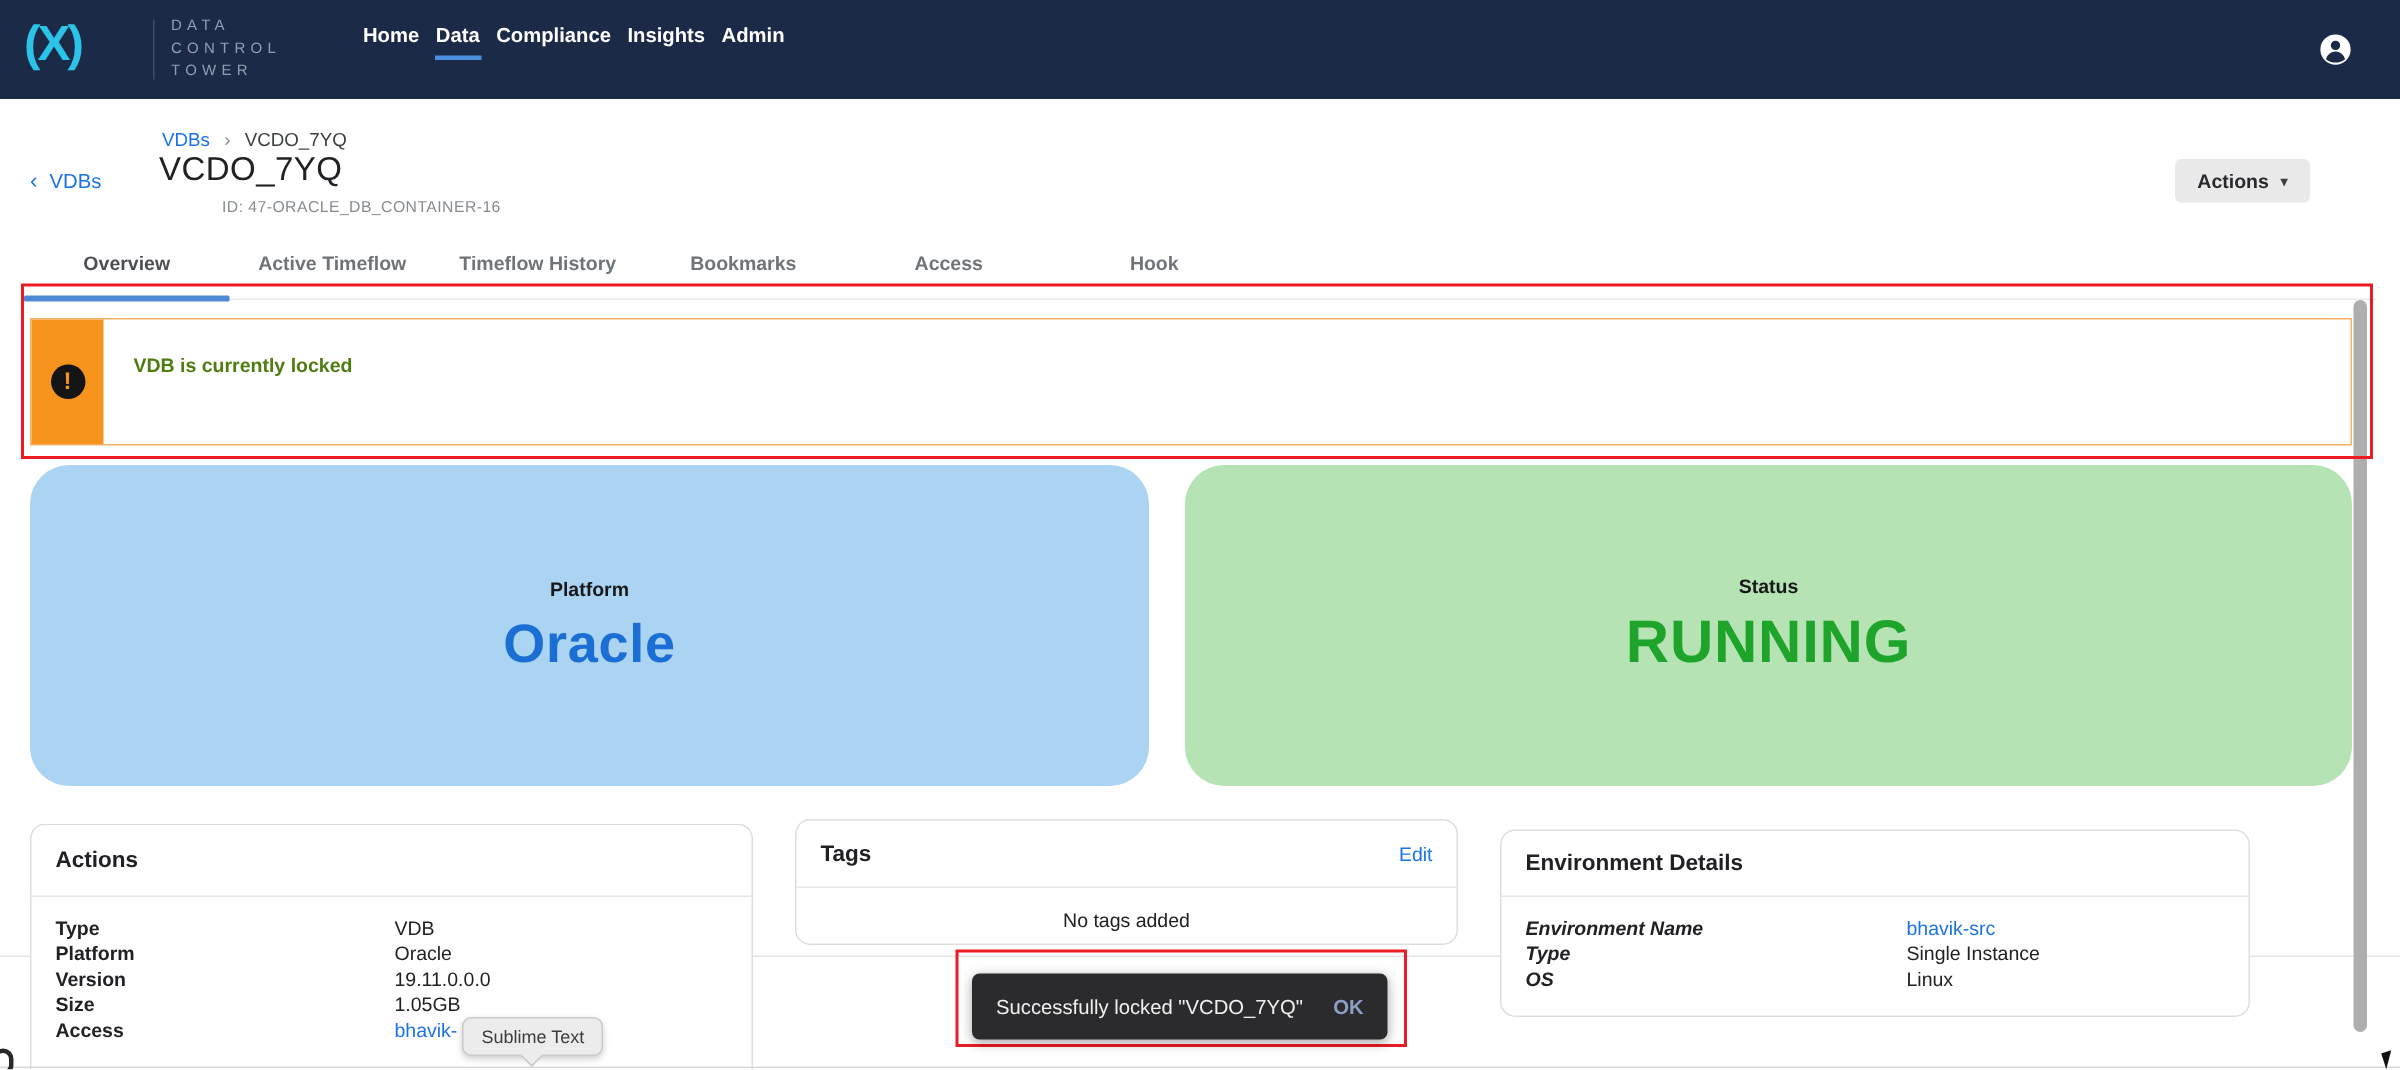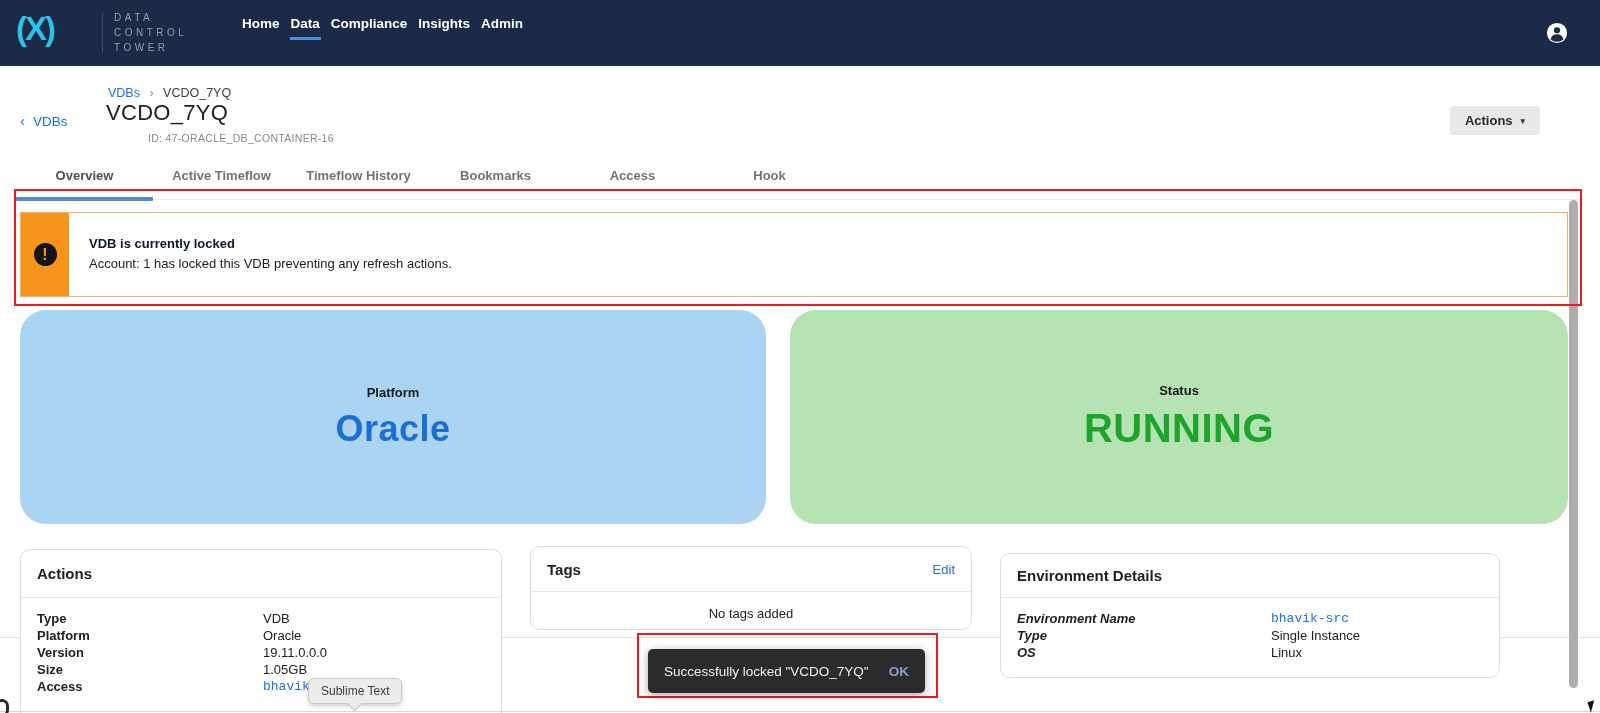--- a/index.html
+++ b/index.html
@@ -34,21 +34,21 @@
   .tabbar { position:absolute; left:0; top:164px; width:1500px; height:37px; }
   .tab { position:absolute; top:4px; width:137px; text-align:center; font-size:13px; font-weight:bold; color:#6f7479; cursor:pointer; }
   .tab.active { color:#4b4f54; }
   .tab-line { position:absolute; left:16px; top:199px; width:1568px; height:1px; background:#e9e9e9; }
   .tab-underline { position:absolute; left:16px; top:197px; width:137px; height:4px; background:#5089d8; border-radius:1px; z-index:2; }
   
   .banner { position:absolute; left:20px; top:212px; width:1548px; height:85px; background:#ffffff; border:1px solid #f2b366; display:flex; z-index:1; }
   .banner-strip { width:48px; background:#f7941e; display:flex; align-items:center; justify-content:center; flex:none; }
   .banner-icon { width:23px; height:23px; background:#141414; color:#f7941e; border-radius:50%; font-size:16px; font-weight:bold; text-align:center; line-height:23px; }
   .banner-body { padding:23px 0 0 20px; }
-  .banner-title { font-size:13px; font-weight:bold; color:#0f172a; margin-bottom:5px; }
+  .banner-title { font-size:13px; font-weight:bold; color:#4d7c0f; margin-bottom:5px; }
   .banner-text { font-size:13px; color:#202124; }
   
   .annot { position:absolute; border:2px solid #ec1c24; z-index:5; pointer-events:none; }
   .annot1 { left:14px; top:189px; width:1568px; height:117px; }
   .annot2 { left:637px; top:633px; width:301px; height:65px; }
   
   .bigcard { position:absolute; top:310px; height:214px; border-radius:26px; display:flex; flex-direction:column; align-items:center; justify-content:center; z-index:1; }
   .bigcard .biglabel { font-size:13px; font-weight:bold; color:#17181a; margin-bottom:8px; }
   .card-platform { left:20px; width:746px; background:#abd3f2; }
   .card-platform .bigvalue { font-size:36px; font-weight:bold; color:#1b6fd4; letter-spacing:0.5px; }
@@ -59,21 +59,21 @@
   .card-header { display:flex; align-items:center; justify-content:space-between; padding:0 16px; border-bottom:1px solid #e6e6e6; }
   .card-header .hdr { font-size:15px; font-weight:bold; color:#202124; }
   .details-card { left:20px; top:549px; width:482px; height:176px; border-bottom:none; }
   .details-card .card-header { height:48px; }
   .kv-rows { padding:12px 16px 0 16px; }
   .kv-row { display:flex; font-size:13px; line-height:17px; color:#202124; }
   .kv-label { font-weight:bold; flex:none; }
   .details-card .kv-label { width:226px; }
   .env-card .kv-label { width:254px;font-style:italic; }
   .kv-value { color:#202124; }
-  .kv-value.link { color:#1a73e8; cursor:pointer;font-family:Liberation Mono, monospace; }
+  .kv-value.link { color:#1a73e8; cursor:pointer; }
   .tags-card { left:530px; top:546px; width:442px; height:84px; }
   .tags-card .card-header { height:45px; }
   .edit-link { font-size:13px; color:#1a73e8; cursor:pointer; }
   .tags-empty { text-align:center; font-size:13px; color:#202124; padding-top:14px; }
   .env-card { left:1000px; top:553px; width:500px; height:125px; }
   .env-card .card-header { height:44px; }
   
   .toast { position:absolute; left:648px; top:649px; width:277px; height:44px; background:#2b2b2e; border-radius:5px; display:flex; align-items:center;
     padding:0 16px; z-index:6; box-shadow:0 2px 8px rgba(0,0,0,0.35); }
   .toast-msg { color:#efefef; font-size:13.5px; flex:1; }
@@ -144,21 +144,20 @@
   </div>
   <div class="tab-line"></div>
   <div class="tab-underline"></div>
 
   <div class="banner">
     <div class="banner-strip">
       <div class="banner-icon">!</div>
     </div>
     <div class="banner-body">
       <div class="banner-title">VDB is currently locked</div>
-      <div class="banner-text">Account: 1 has locked this VDB preventing any refresh actions.</div>
     </div>
   </div>
 
   <div class="bigcard card-platform">
     <div class="biglabel">Platform</div>
     <div class="bigvalue">Oracle</div>
   </div>
   <div class="bigcard card-status">
     <div class="biglabel">Status</div>
     <div class="bigvalue">RUNNING</div>

